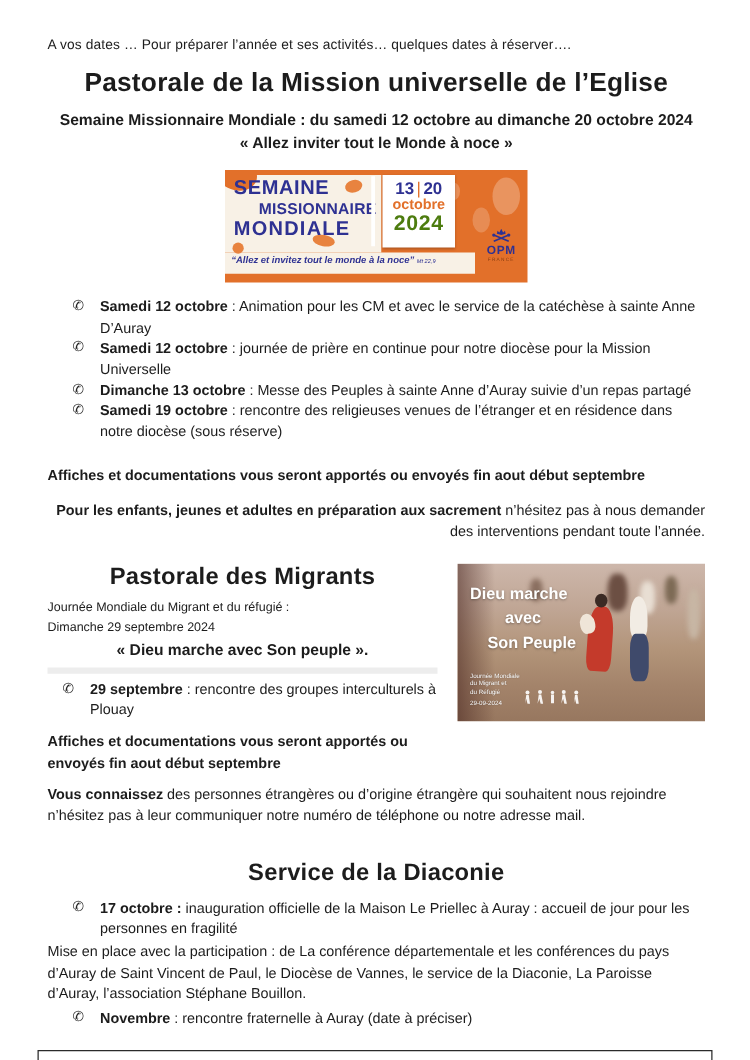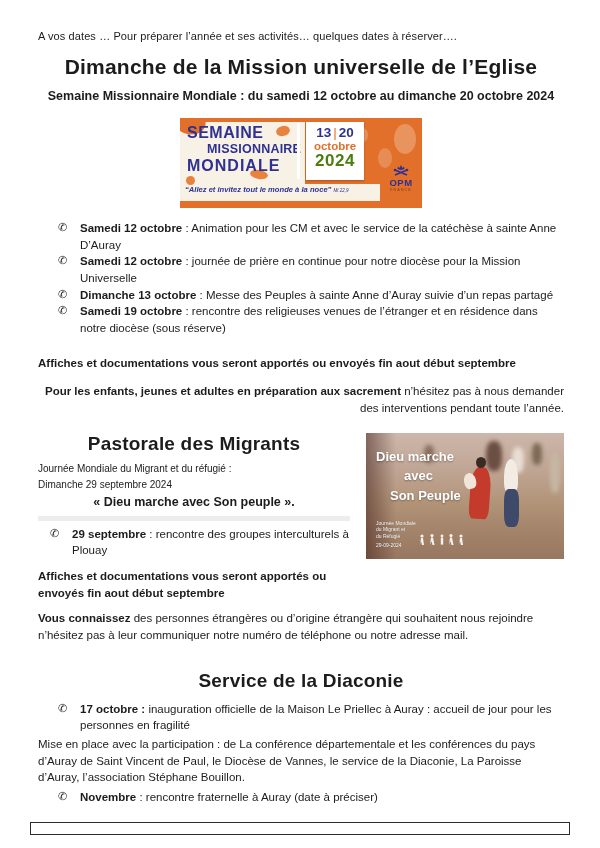--- a/index.html
+++ b/index.html
@@ -93,22 +93,23 @@
   
   .contact-box{margin-top:16px;border:1px solid #2b2b2b;padding:5px 8px 6px 10px;font-size:11.5px;margin-left:-8px;margin-right:-6px;}
 </style>
 </head>
 <body>
 
 <div class="page">
 
   <div class="intro">A vos dates … Pour préparer l’année et ses activités… quelques dates à réserver….</div>
 
-  <div class="h1">Dimanche de la Mission universelle de l’Eglise</div>
+  <div class="h1">Pastorale de la Mission universelle de l’Eglise</div>
   <div class="sub">Semaine Missionnaire Mondiale : du samedi 12 octobre au dimanche 20 octobre 2024</div>
+  <div class="sub2">« Allez inviter tout le Monde à noce »</div>
 
   <div class="banner">
     <div class="b-light-title"></div>
     <div class="b-light-tag"></div>
     <div class="splash sp1"></div>
     <div class="splash sp2"></div>
     <div class="splash sp3"></div>
     <div class="splash sp4"></div>
     <div class="splash sp5"></div>
     <div class="splash sp6"></div>

